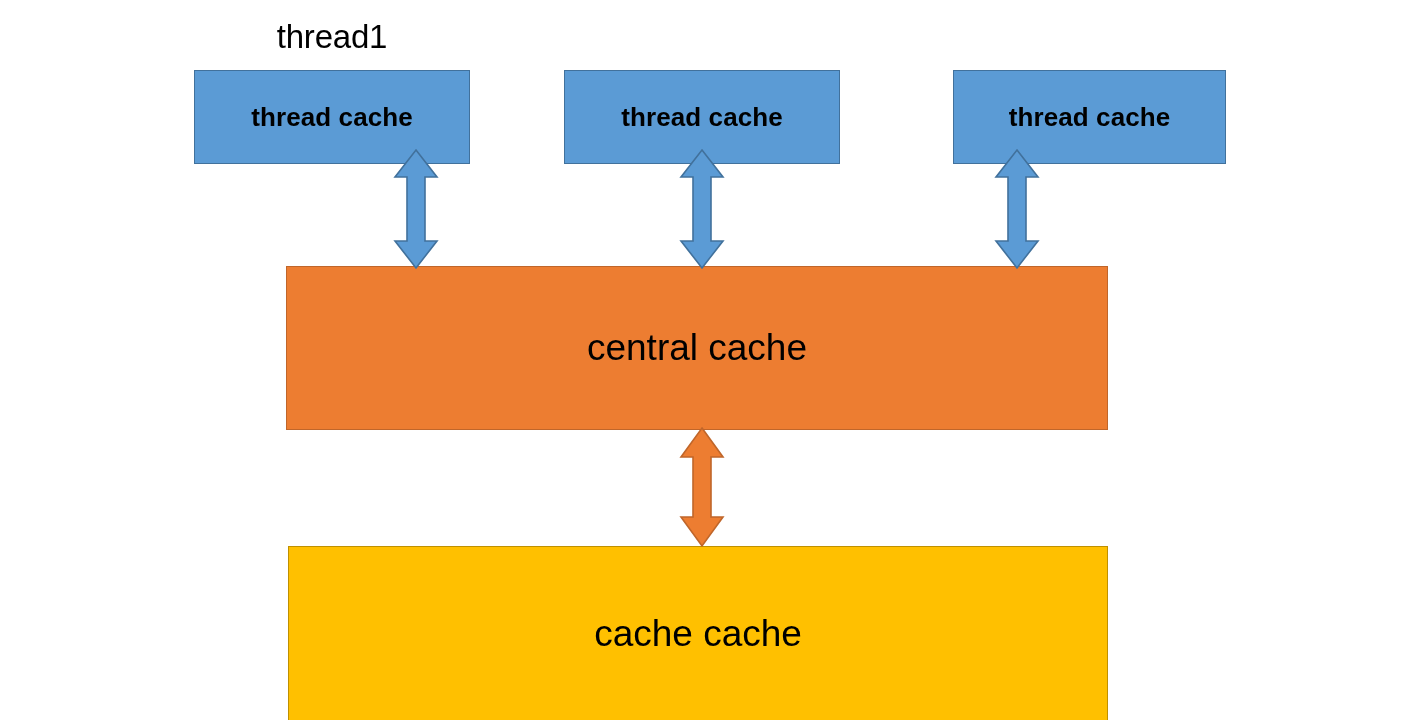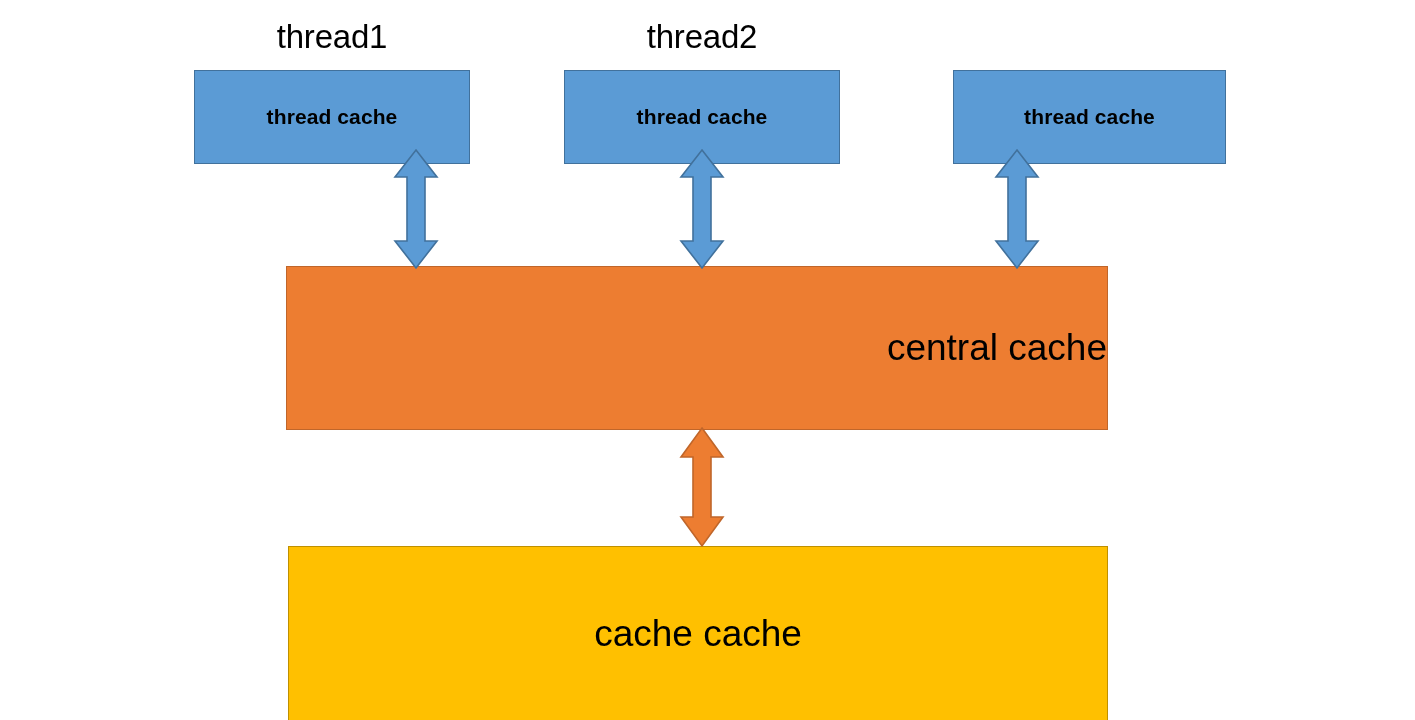--- a/index.html
+++ b/index.html
@@ -40,21 +40,21 @@
     display: flex;
     align-items: center;
     justify-content: center;
     color: #000000;
     text-align: center;
     white-space: nowrap;
   }
   .box-thread {
     background: #5B9BD5;
     border: 1px solid #41719C;
-    font-size: 21px;
+    font-size: 26px;
     font-weight: 700;
     letter-spacing: 0.1px;
   }
   .box-central {
     background: #ED7D31;
     border: 1px solid #C0662A;
     font-size: 37px;
     font-weight: 400;
   }
   .box-page {
@@ -72,36 +72,35 @@
     display: block;
   }
 </style>
 </head>
 <body>
 
 <div id="canvas">
 
   <div class="thread-label" style="left:194px; top:20px; width:276px;">thread1</div>
 
-  <div class="thread-label" style="left:564px; top:20px; width:276px;">thread2</div>
 
 
   <div class="box box-thread" style="left:194px; top:70px; width:276px; height:94px;">
     <span>thread cache</span>
   </div>
 
   <div class="box box-thread" style="left:564px; top:70px; width:276px; height:94px;">
     <span>thread cache</span>
   </div>
 
   <div class="box box-thread" style="left:953px; top:70px; width:273px; height:94px;">
     <span>thread cache</span>
   </div>
 
-  <div class="box box-central" style="left:286px; top:266px; width:822px; height:164px;justify-content:flex-end;">
+  <div class="box box-central" style="left:286px; top:266px; width:822px; height:164px;">
     <span>central cache</span>
   </div>
 
   <div class="box box-page" style="left:288px; top:546px; width:820px; height:176px;">
     <span>cache cache</span>
   </div>
 
   <div class="arrow" style="left:392px; top:148px; width:48px; height:122px;">
     <svg width="48" height="122" viewBox="0 0 48 122">
       <polygon points="24,2 45,29 33,29 33,93 45,93 24,120 3,93 15,93 15,29 3,29" fill="#5B9BD5" stroke="#41719C" stroke-width="1.6" stroke-linejoin="miter"></polygon>

